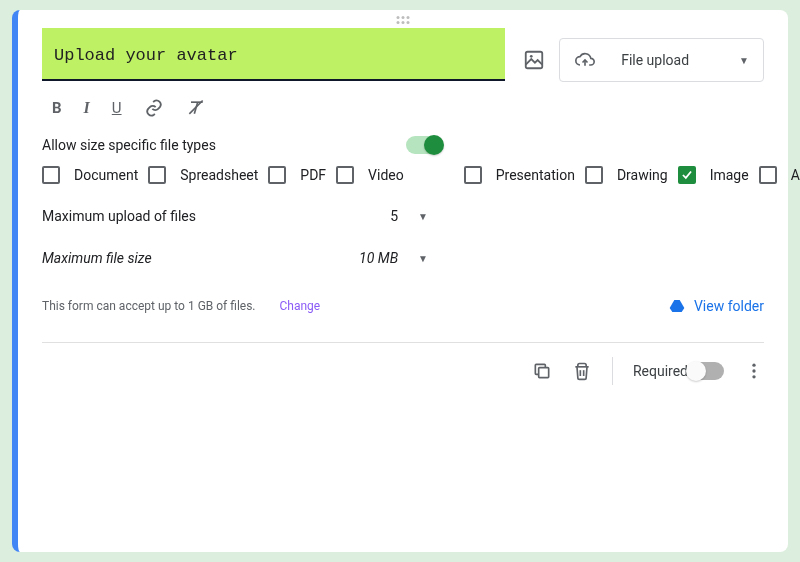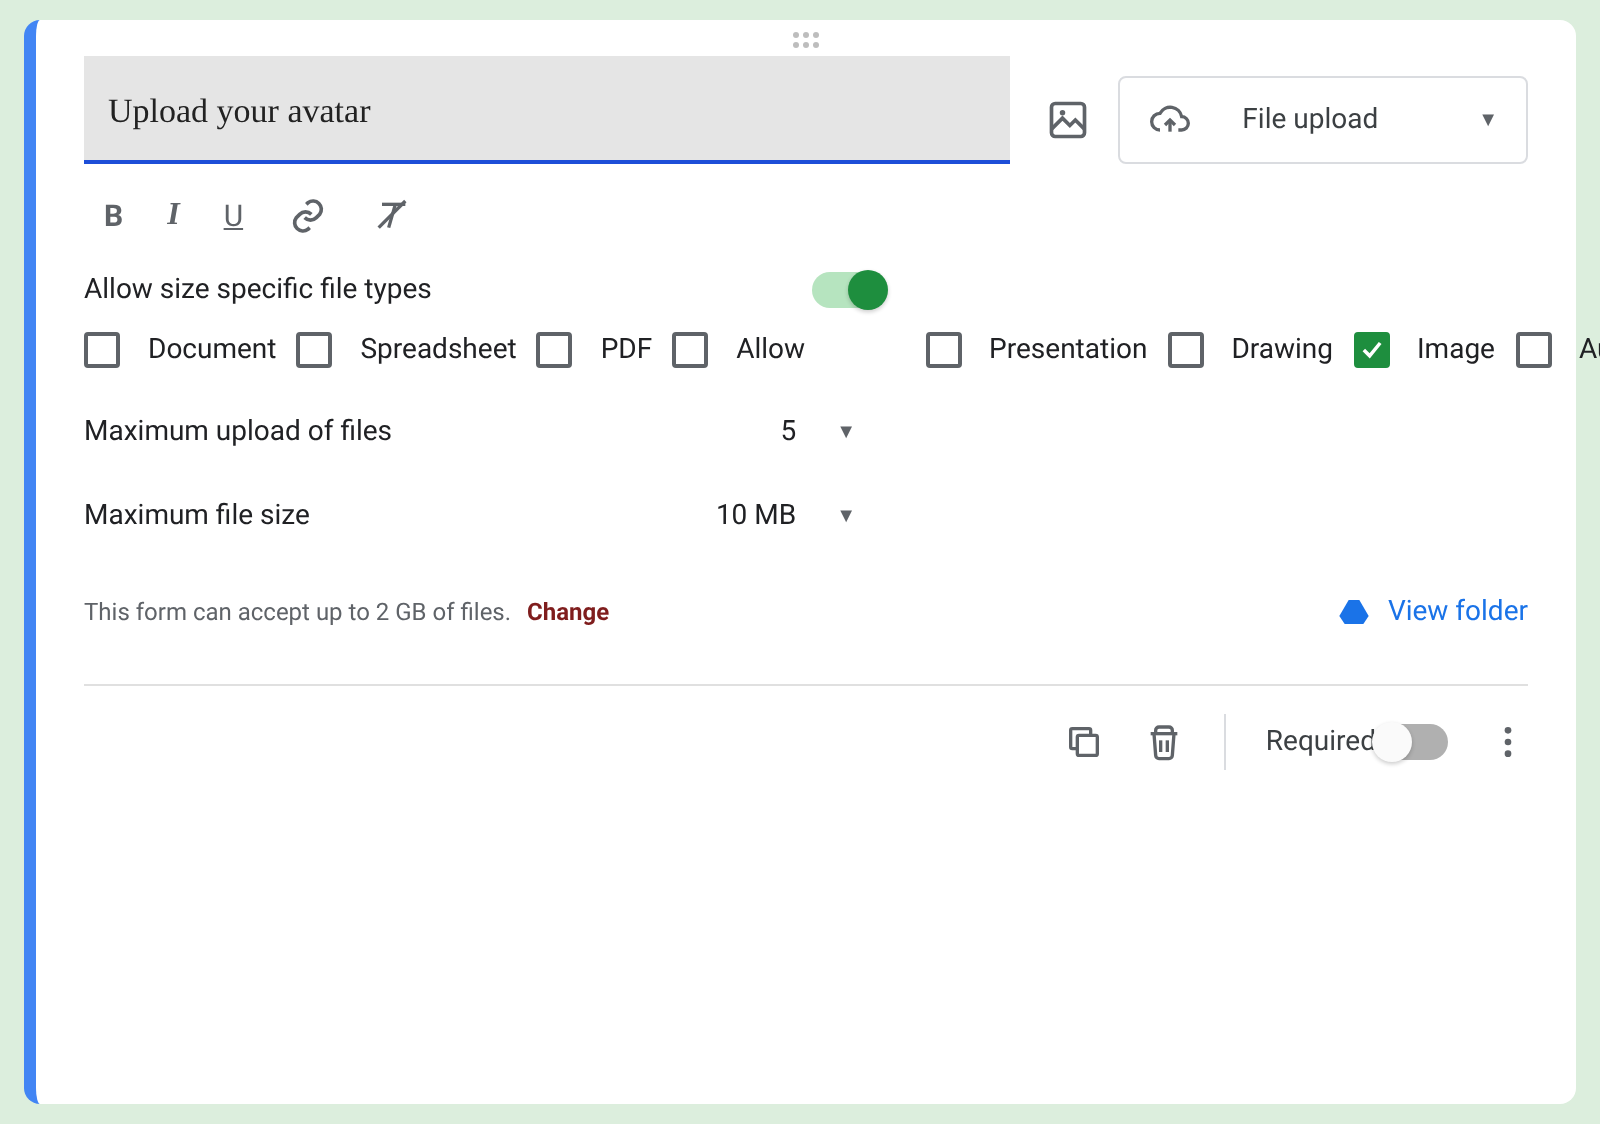--- a/index.html
+++ b/index.html
@@ -26,25 +26,25 @@
       transform: translateX(-50%);
       display: grid;
       grid-template-columns: repeat(3, 3px);
       grid-template-rows: repeat(2, 3px);
       gap: 2px;
     }
     .drag-handle span { background: #bdbdbd; border-radius: 50%; width: 3px; height: 3px; }
     .top-row { display: flex; gap: 18px; align-items: flex-start; margin-bottom: 10px;}
     .title-input {
       flex: 1;
-      background: #e5e5e5;
+      background: #bef264;
       border: none;
-      border-bottom: 2px solid #1d4ed8;
+      border-bottom: 2px solid #0f172a;
       font-size: 17px;
-      font-family: Liberation Serif, serif;
+      font-family: Liberation Mono, monospace;
       color: #222;
       padding: 18px 12px 14px 12px;
       outline: none;
     }
     .type-picker-wrap { display: flex; align-items: center; gap: 14px; padding-top: 10px;}
     .image-icon-box { color: #5f6368; }
     .type-dd {
       border: 1px solid #dadce0;
       border-radius: 4px;
       padding: 11px 14px;
@@ -78,25 +78,25 @@
     .toggle.off .knob { background:#fafafa; left:-2px; right:auto;}
     .ftypes { display: flex; gap: 60px; margin-bottom: 8px;}
     .col { display: flex; flex-direction: row; gap: 10px;}
     .cb { display: flex; align-items: center; gap: 14px; cursor: pointer; font-size: 14px; color: #202124;}
     .cb .box { width: 18px; height: 18px; border: 2px solid #5f6368; border-radius: 2px; display:flex; align-items:center; justify-content:center;}
     .cb.checked .box { background:#1e8e3e; border-color:#1e8e3e;}
     .cb.checked .box svg { display:block;}
     .cb .box svg { display:none; }
     .opt-row { display:flex; align-items:center; margin-top: 24px; font-size:14px; color:#202124;}
     .opt-row .val { margin-left:auto; margin-right: 336px; display:flex; align-items:center; gap:20px; cursor:pointer;}
-    .opt-row2 { margin-top: 26px;}
+    .opt-row2 { margin-top: 26px; font-style: italic;}
     .opt-row .val .arr2 { color:#5f6368; font-size:10px;}
     .info-row { display:flex; align-items:center; margin-top: 32px; font-size: 12px;}
     .info-text { color:#5f6368; }
-    .change-link { color:#7f1d1d; margin-left: 8px; cursor:pointer;font-weight:bold;}
+    .change-link { color:#8b5cf6; margin-left: 24px; cursor:pointer;}
     .vf-link { margin-left:auto; color:#1a73e8; font-weight:400; font-size:14px; display:flex; align-items:center; gap:8px; cursor:pointer;}
     .divider { border:0; border-top:1px solid #e0e0e0; margin-top: 28px;}
     .footer { display:flex; align-items:center; justify-content:flex-end; gap:20px; padding-top:14px;}
     .ic-btn { color:#5f6368; cursor:pointer; display:flex;}
     .vdiv { width:1px; height:28px; background:#dadce0;}
     .req { display:flex; align-items:center; font-size:14px; color:#3c4043;}
     svg { display:block; }
   </style>
 </head>
 <body>
@@ -173,21 +173,21 @@
         <div class="cb">
           <span class="box"></span>
           <span>Spreadsheet</span>
         </div>
         <div class="cb">
           <span class="box"></span>
           <span>PDF</span>
         </div>
         <div class="cb">
           <span class="box"></span>
-          <span>Allow</span>
+          <span>Video</span>
         </div>
       </div>
     <div class="col" id="col2">
         <div class="cb">
           <span class="box"></span>
           <span>Presentation</span>
         </div>
         <div class="cb">
           <span class="box"></span>
           <span>Drawing</span>
@@ -217,21 +217,21 @@
 
   <div class="opt-row opt-row2">
     <span>Maximum file size</span>
     <div class="val">
       <span>10 MB</span>
       <span class="arr2">▼</span>
     </div>
   </div>
 
   <div class="info-row">
-    <span class="info-text">This form can accept up to 2 GB of files.</span>
+    <span class="info-text">This form can accept up to 1 GB of files.</span>
     <span class="change-link">Change</span>
     <span class="vf-link">
       <span>
         <svg width="18" height="16" viewBox="0 0 24 24">
             <path fill="#1a73e8" d="M8 3l8 0 7 12-4 6H5l-4-6z"></path>
             <path fill="#fff" d="M8 3l4 7 4-7z" opacity="0"></path>
           </svg>
       </span>
       <span>View folder</span>
     </span>

